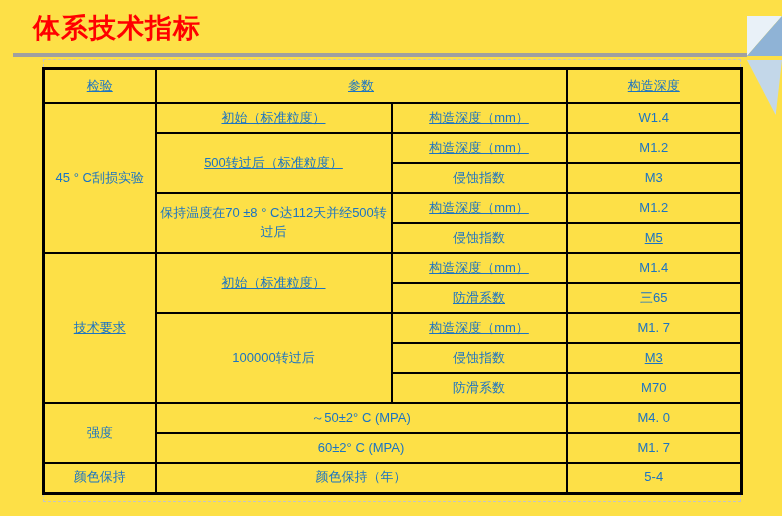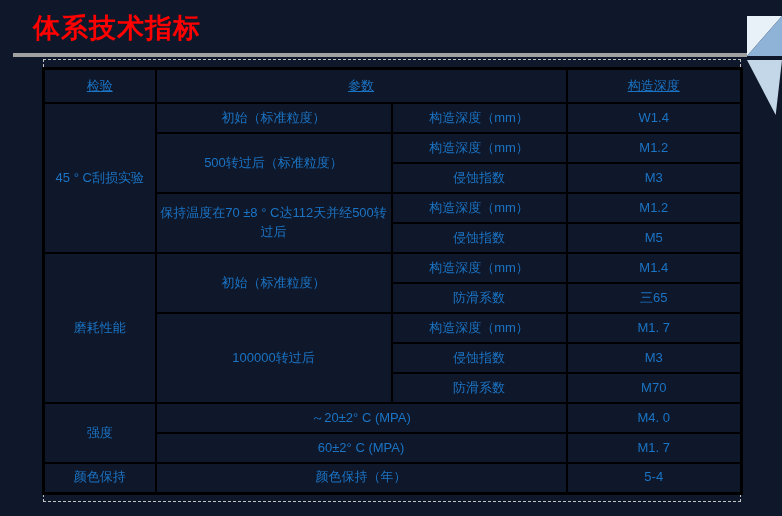--- a/index.html
+++ b/index.html
@@ -1,20 +1,20 @@
 <!DOCTYPE html>
 <html><head>
 <meta charset="utf-8">
 <style>
   html,body { margin:0; padding:0; }
   body {
     width:782px; height:516px; position:relative; background:#ffffff;
     font-family:"Liberation Sans", sans-serif; overflow:hidden;
   }
-  .slide { position:absolute; left:0; top:0; width:782px; height:516px; background:#0f172a; }
+  .slide { position:absolute; left:0; top:0; width:782px; height:516px; background:#fde047; }
 
   .title {
     position:absolute; left:33px; top:10px;
     font-size:27px; font-weight:bold; color:#FF0000; letter-spacing:1px;
     white-space:nowrap;
   }
   .title-rule {
     position:absolute; left:13px; top:53px; width:734px; height:4px;
     background:#A0A0A0;
   }
@@ -41,21 +41,21 @@
   table.spec td, table.spec th {
     border:2px solid #000;
     color:#1B74C4;
     font-size:13px; font-weight:normal;
     text-align:center; vertical-align:middle;
     padding:1px 3px; overflow:hidden;
     line-height:1.45;
   }
   table.spec th { text-decoration:underline; height:30px; }
   tr.r { height:30px; }
-  .al { text-align:left; }
+  .al { text-align:left;text-decoration:underline; }
   .nw { white-space:nowrap; font-size:12px; letter-spacing:0; }
 </style>
 </head>
 <body>
 
 <div class="slide">
 
   <div class="title">体系技术指标</div>
   <div class="title-rule"></div>
 
@@ -99,21 +99,21 @@
         <td rowspan="2">保持温度在70 ±8 ° C达112天并经500转过后</td>
         <td class="al">构造深度（mm）</td>
         <td>M1.2</td>
       </tr>
       <tr class="r">
         <td>侵蚀指数</td>
         <td class="al">M5</td>
       </tr>
 
       <tr class="r">
-        <td rowspan="5" class="al">磨耗性能</td>
+        <td rowspan="5" class="al">技术要求</td>
         <td rowspan="2" class="al">初始（标准粒度）</td>
         <td class="al">构造深度（mm）</td>
         <td>M1.4</td>
       </tr>
       <tr class="r">
         <td class="al">防滑系数</td>
         <td>三65</td>
       </tr>
       <tr class="r">
         <td rowspan="3">100000转过后</td>
@@ -124,21 +124,21 @@
         <td>侵蚀指数</td>
         <td class="al">M3</td>
       </tr>
       <tr class="r">
         <td>防滑系数</td>
         <td>M70</td>
       </tr>
 
       <tr class="r">
         <td rowspan="2">强度</td>
-        <td colspan="2">～20±2° C (MPA)</td>
+        <td colspan="2">～50±2° C (MPA)</td>
         <td>M4. 0</td>
       </tr>
       <tr class="r">
         <td colspan="2">60±2° C (MPA)</td>
         <td>M1. 7</td>
       </tr>
 
       <tr class="r">
         <td>颜色保持</td>
         <td colspan="2">颜色保持（年）</td>

